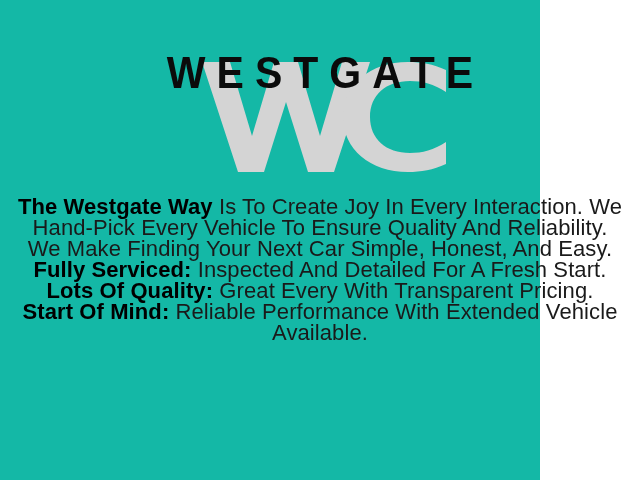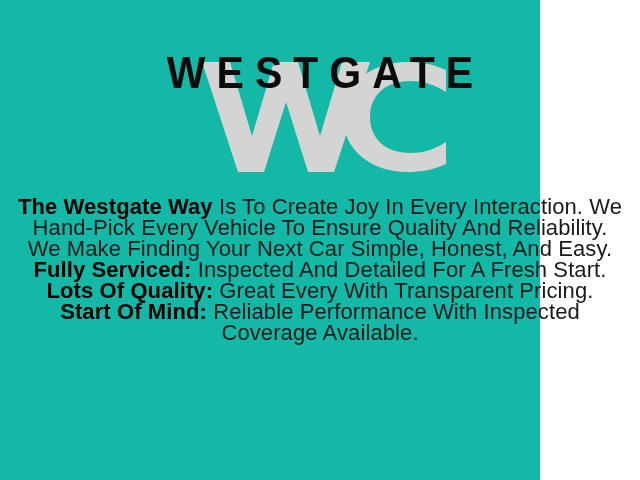--- a/index.html
+++ b/index.html
@@ -153,18 +153,18 @@
 
     <p class="para">
       <b class="lead">Fully Serviced:</b><span> Inspected And Detailed For A Fresh Start.</span>
     </p>
 
     <p class="para">
       <b class="lead">Lots Of Quality:</b><span> Great Every With Transparent Pricing.</span>
     </p>
 
     <p class="para">
-      <b class="lead">Start Of Mind:</b><span> Reliable Performance With Inspected Coverage Available.</span>
+      <b class="lead">Start Of Mind:</b><span> Reliable Performance With Extended Vehicle Available.</span>
     </p>
 
   </div>
 
 </div>
 
 </body></html>

